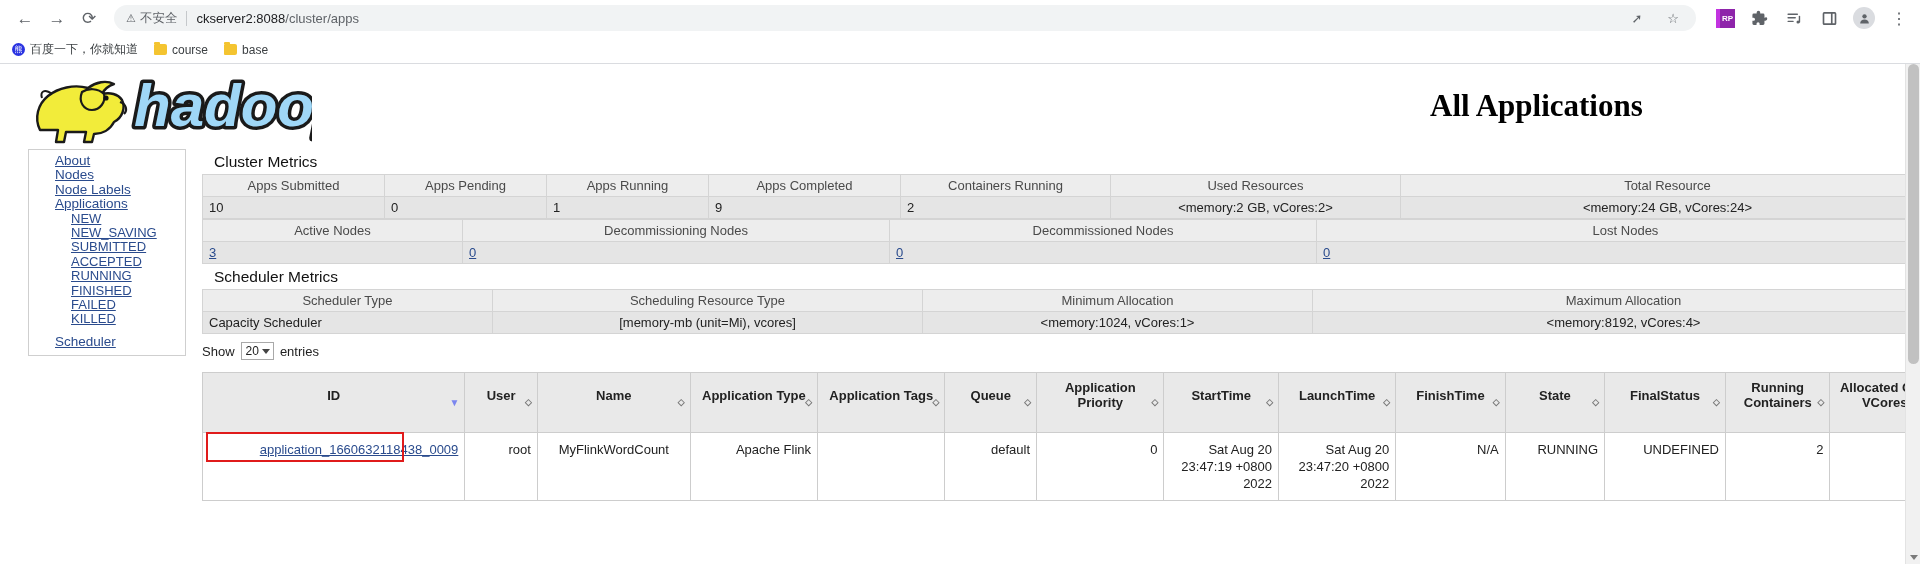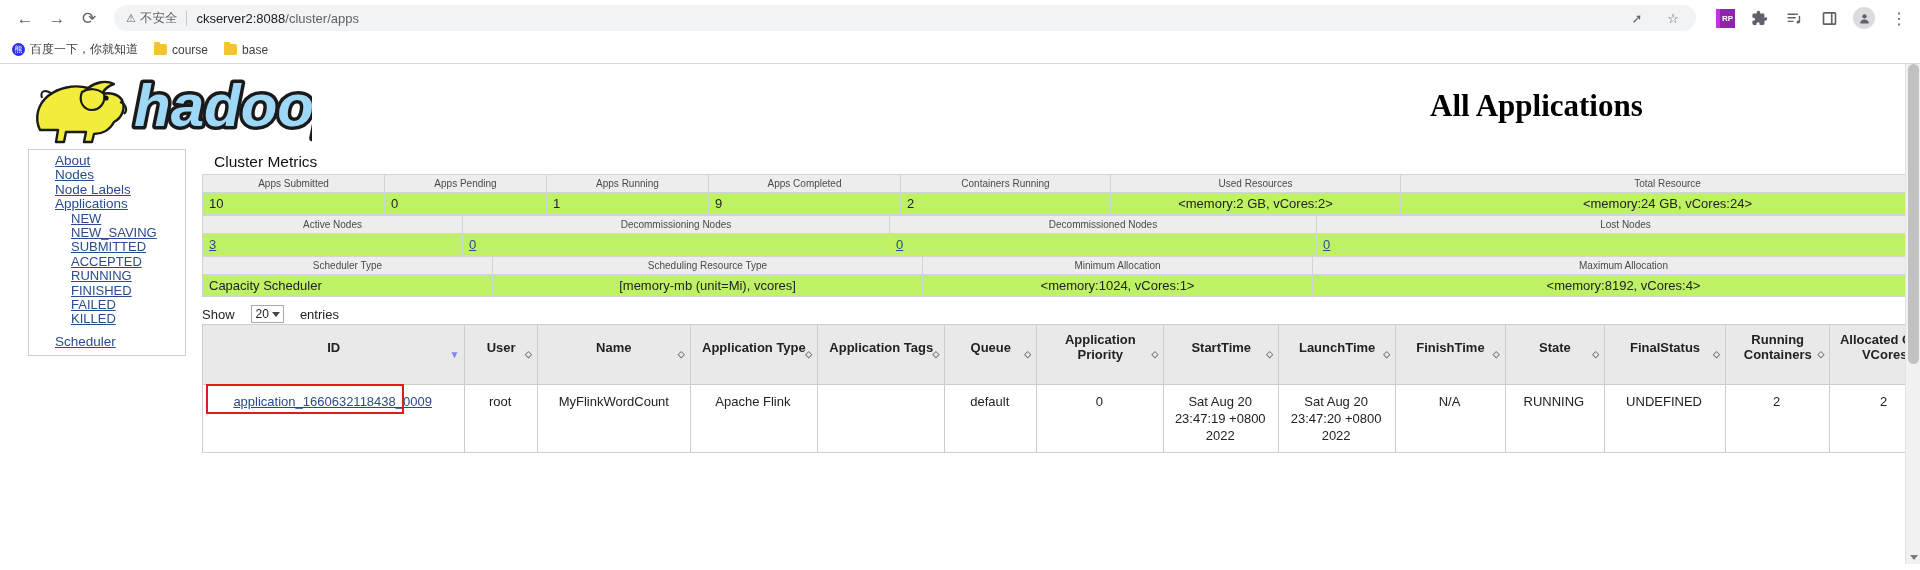--- a/index.html
+++ b/index.html
@@ -106,35 +106,35 @@
   }
   .nav-link.sub { padding-left: 42px; font-size: 13px; }
   .panel-head.tools { border-bottom: none; }
 
   
   .main { flex: 1; padding-left: 16px; min-width: 0; }
   .sec-title { font-size: 15.5px; color: #111; margin: 4px 0 3px 12px; font-family: "Liberation Sans", sans-serif; }
 
   table.metrics { border-collapse: collapse; width: 1732px; table-layout: fixed; }
   table.metrics th {
-    background: #ededed; border: 1px solid #d4d4d4; font-size: 10px;
+    background: #ededed; border: 1px solid #d4d4d4; font-size: 13px;
     font-weight: normal; color: #4a4a4a; text-align: center; padding: 3px 20px;
     white-space: nowrap; overflow: hidden;
   }
   table.metrics td {
     border: 1px solid #d4d4d4; border-top: none; font-size: 13px; color: #222;
-    padding: 3px 6px; text-align: center; background: #bef264; white-space: nowrap;
+    padding: 3px 6px; text-align: center; background: #e5e5e5; white-space: nowrap;
   }
   table.metrics td.lft { text-align: left; }
   table.metrics td a { color: #2a4b8d; text-decoration: underline; }
 
   
   .show-bar {
-    display: flex; align-items: center; gap: 16px; font-size: 13px;
-    color: #222; margin: 8px 0 1px 0;
+    display: flex; align-items: center; gap: 6px; font-size: 13px;
+    color: #222; margin: 8px 0 12px 0;
   }
   .show-select {
     border: 1px solid #a9a9a9; background: #fff; font-size: 12px;
     padding: 1px 14px 1px 4px; position: relative; display: inline-flex;
     align-items: center; height: 18px;
   }
   .show-select .arr {
     position: absolute; right: 3px; top: 50%; margin-top: -2px;
     width: 0; height: 0; border-left: 4px solid transparent;
     border-right: 4px solid transparent; border-top: 5px solid #444;
@@ -150,21 +150,21 @@
   table.apps th .sort {
     position: absolute; right: 5px; top: 50%; margin-top: -5px;
     font-size: 9px; color: #777; line-height: 9px;
   }
   table.apps th .sort.active { color: #7b86ef; font-size: 10px; }
   table.apps td {
     border: 1px solid #cdcdcd; border-top: none; font-size: 13px; color: #222;
     padding: 8px 6px; text-align: center; vertical-align: top; background: #fff;
     line-height: 17px;
   }
-  table.apps td.lftcell { text-align: center; padding-left: 4px; margin-top: 37px; }
+  table.apps td.lftcell { text-align: right; padding-left: 4px; margin-top: 37px; }
   .app-id-link { color: #2a4b8d; text-decoration: underline; font-size: 13px; }
   .id-cell { position: relative; }
   .id-highlight {
     position: absolute; left: 3px; top: -1px; width: 198px; height: 30px;
     border: 2px solid #e01b1b; pointer-events: none;
   }
 
   
   .vscroll {
     position: absolute; right: 0; top: 0; width: 15px; height: 500px;
@@ -346,20 +346,21 @@
           </tr>
           <tr>
             <td class="lft"><a href="#">3</a></td>
             <td class="lft"><a href="#">0</a></td>
             <td class="lft"><a href="#">0</a></td>
             <td class="lft"><a href="#">0</a></td>
           </tr>
         </tbody>
           </table>
 
+        <div class="sec-title">Scheduler Metrics</div>
         <table class="metrics">
           <colgroup>
             <col style="width:290px">
               <col style="width:430px">
               <col style="width:390px">
               <col style="width:622px">
           </colgroup>
           <tbody>
               <tr>
             <th>Scheduler Type</th>

